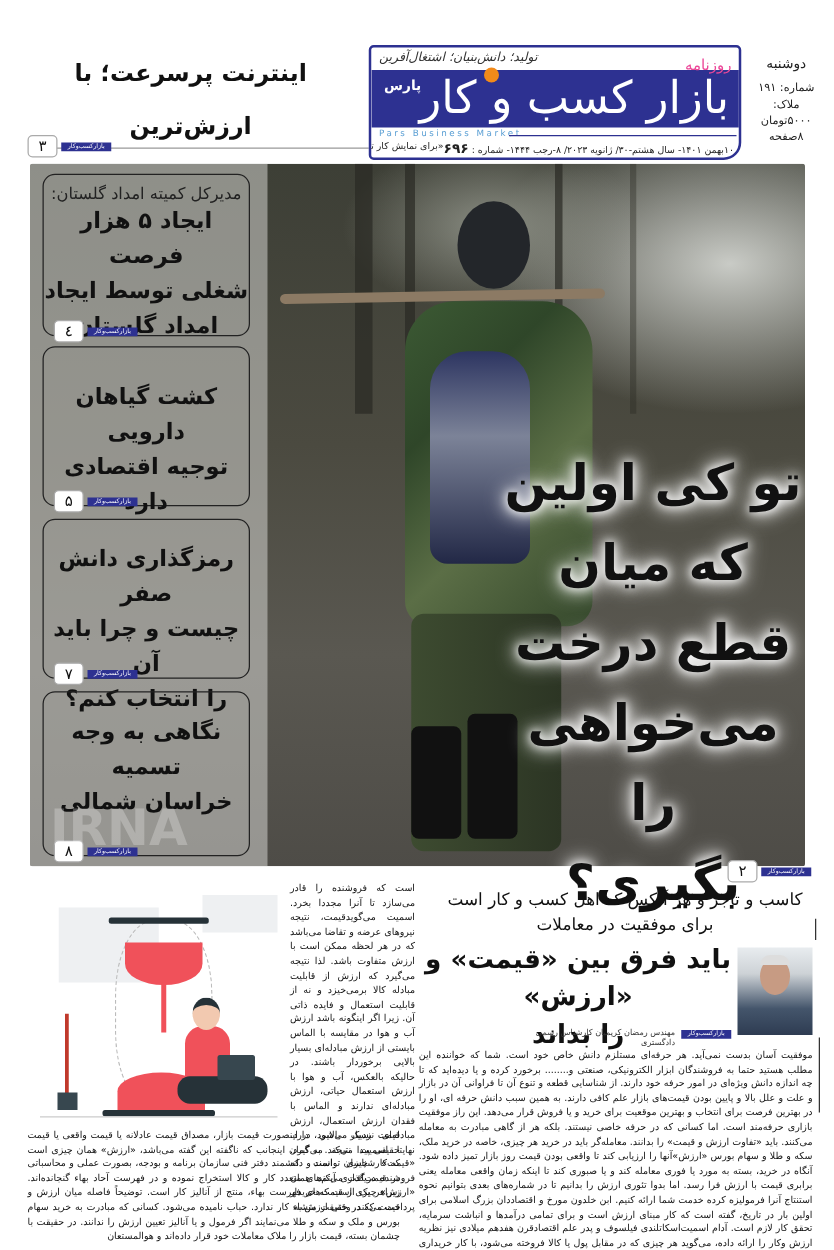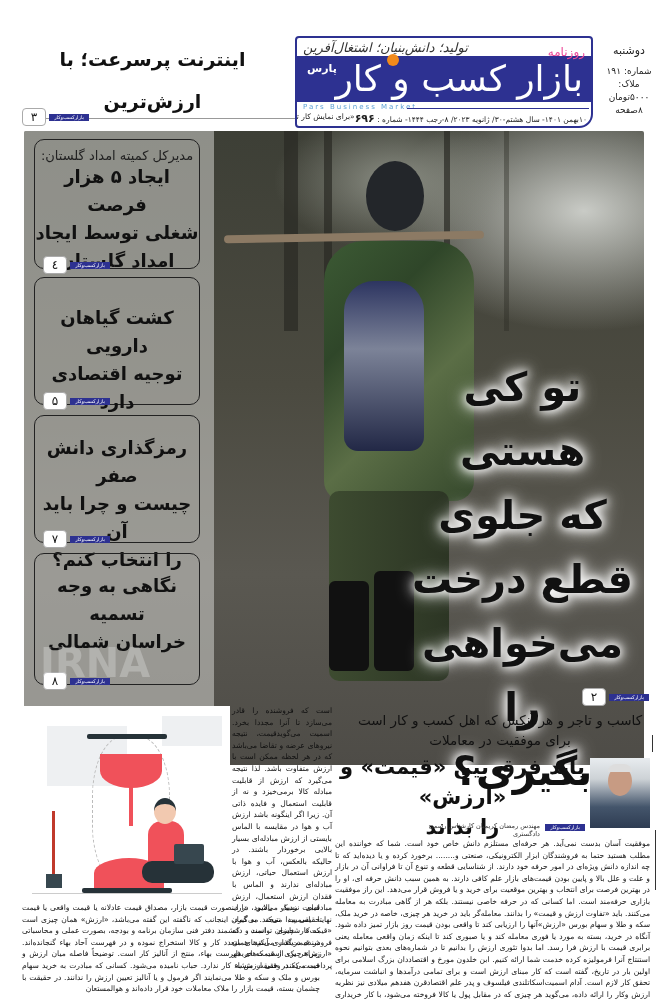--- a/index.html
+++ b/index.html
@@ -3,40 +3,40 @@
 <meta charset="utf-8">
 <style>
   * { box-sizing: border-box; margin: 0; padding: 0; }
   body { width: 667px; height: 1000px; background: #fff; font-family: "DejaVu Sans", sans-serif; position: relative; overflow: hidden; direction: rtl; }
   .abs { position: absolute; }
 
   
   .top-headline { left: 20px; top: 38px; width: 265px; text-align: center; font-weight: bold; font-size: 19px; line-height: 42px; color: #111; }
   .masthead { left: 295px; top: 36px; width: 298px; height: 92px; border: 2px solid #2d3191; border-radius: 4px 4px 14px 4px; background: #fff; overflow: hidden; }
   .mast-band { position: absolute; left: 0; right: 0; top: 18px; height: 46px; background: #2d3191; }
-  .mast-slogan { position: absolute; left: 6px; top: 2px; font-size: 13px; font-style: italic; color: #333; font-family: "DejaVu Serif", serif; }
+  .mast-slogan { position: absolute; left: 6px; top: 2px; font-size: 10px; font-style: italic; color: #333; font-family: "DejaVu Serif", serif; }
   .mast-daily { position: absolute; right: 6px; top: 7px; font-size: 12px; font-weight: normal; color: #ec4899; }
   .mast-title { position: absolute; right: 8px; top: 18px; font-size: 36px; font-weight: normal; color: #fff; line-height: 46px; letter-spacing: -1px; }
   .mast-dot { position: absolute; left: 90px; top: 16px; width: 12px; height: 12px; border-radius: 50%; background: #f28a1a; }
   .mast-pars { position: absolute; left: 10px; top: 24px; font-size: 11px; color: #fff; font-weight: bold; }
   .mast-en { position: absolute; left: 6px; top: 65px; font-size: 7px; letter-spacing: 2px; color: #5a9fd4; direction: ltr; }
   .mast-en-line { position: absolute; left: 110px; right: 2px; top: 70px; height: 1px; background: #2d3191; }
   .mast-info { position: absolute; left: 4px; right: 4px; top: 74px; font-size: 7.5px; color: #222; display: flex; justify-content: space-between; white-space: nowrap; }
   .mast-info b { font-size: 11px; }
 
   .side-info { left: 598px; top: 44px; width: 62px; text-align: center; font-size: 9px; line-height: 13px; color: #222; }
   .side-info .day { font-size: 11px; margin-bottom: 8px; }
 
   .rule-top { left: 30px; top: 118px; width: 265px; height: 1px; background: #999; }
   .page-tag { display: flex; align-items: center; gap: 3px; direction: ltr; }
   .page-num { width: 24px; height: 18px; border: 1px solid #aaa; border-radius: 4px; background: #fff; font-size: 12px; text-align: center; line-height: 16px; color: #111; }
   .page-logo { width: 40px; height: 7px; background: #2d3191; font-size: 5px; color: #fff; line-height: 7px; text-align: center; }
 
   
-  .photo { left: 24px; top: 131px; width: 620px; height: 634px; background:
+  .photo { left: 24px; top: 131px; width: 620px; height: 562px; background:
     radial-gradient(ellipse 120px 70px at 370px 50px, #8a8d83 0%, transparent 100%),
     radial-gradient(ellipse 200px 120px at 560px 80px, #c9cbc6 0%, transparent 100%),
     linear-gradient(180deg, #3d3f36 0%, #4b4a40 40%, #5a5851 70%, #4e4c47 100%); overflow: hidden; border-radius: 2px; padding-left: 48px; }
   .photo .tree { position: absolute; top: 0; width: 14px; height: 200px; background: #2a2a24; opacity: .7; }
   .photo .person-body { position: absolute; left: 300px; top: 110px; width: 150px; height: 260px; background: linear-gradient(135deg,#3c5a34 0%,#2f4629 30%,#5b6e46 60%,#35482c 100%); border-radius: 40px 40px 20px 20px; }
   .photo .person-head { position: absolute; left: 342px; top: 30px; width: 58px; height: 70px; background: #23262a; border-radius: 50%; }
   .photo .backpack { position: absolute; left: 320px; top: 150px; width: 80px; height: 170px; background: linear-gradient(180deg,#2d3561,#7c8398 40%,#222846 100%); border-radius: 30px 30px 14px 14px; }
   .photo .stick { position: absolute; left: 200px; top: 102px; width: 260px; height: 8px; background: #8c7a64; border-radius: 4px; transform: rotate(-1deg); }
   .photo .legs { position: absolute; left: 305px; top: 360px; width: 120px; height: 190px; background: linear-gradient(90deg,#3d4b30,#2c3524); border-radius: 10px; }
   .photo .boot-l { position: absolute; left: 305px; top: 450px; width: 40px; height: 90px; background: #111; border-radius: 6px; }
@@ -170,22 +170,22 @@
     <div class="title">خراسان شمالی</div>
     <div class="tag page-tag">
       <div class="page-num">۸</div>
       <div class="page-logo">بازارکسب‌وکار</div>
     </div>
   </div>
 </div>
 <div class="abs irna">IRNA</div>
 
 <div class="abs main-question">
-  <div>تو کی هستی</div>
-  <div>که جلوی</div>
+  <div>تو کی اولین</div>
+  <div>که میان</div>
   <div>قطع درخت</div>
   <div>می‌خواهی را</div>
   <div>بگیری؟</div>
 </div>
 <div class="abs page-tag photo-tag">
   <div class="page-num">۲</div>
   <div class="page-logo">بازارکسب‌وکار</div>
 </div>
 
 <div class="abs kicker2">

